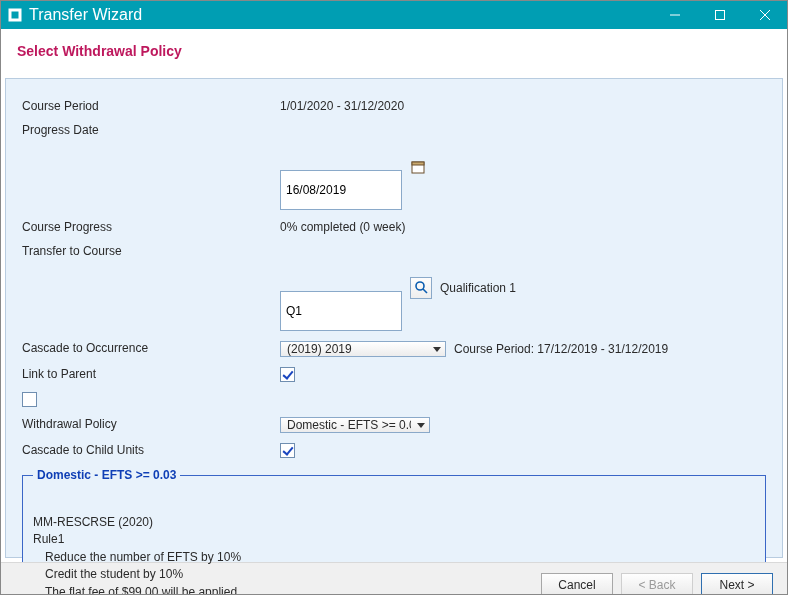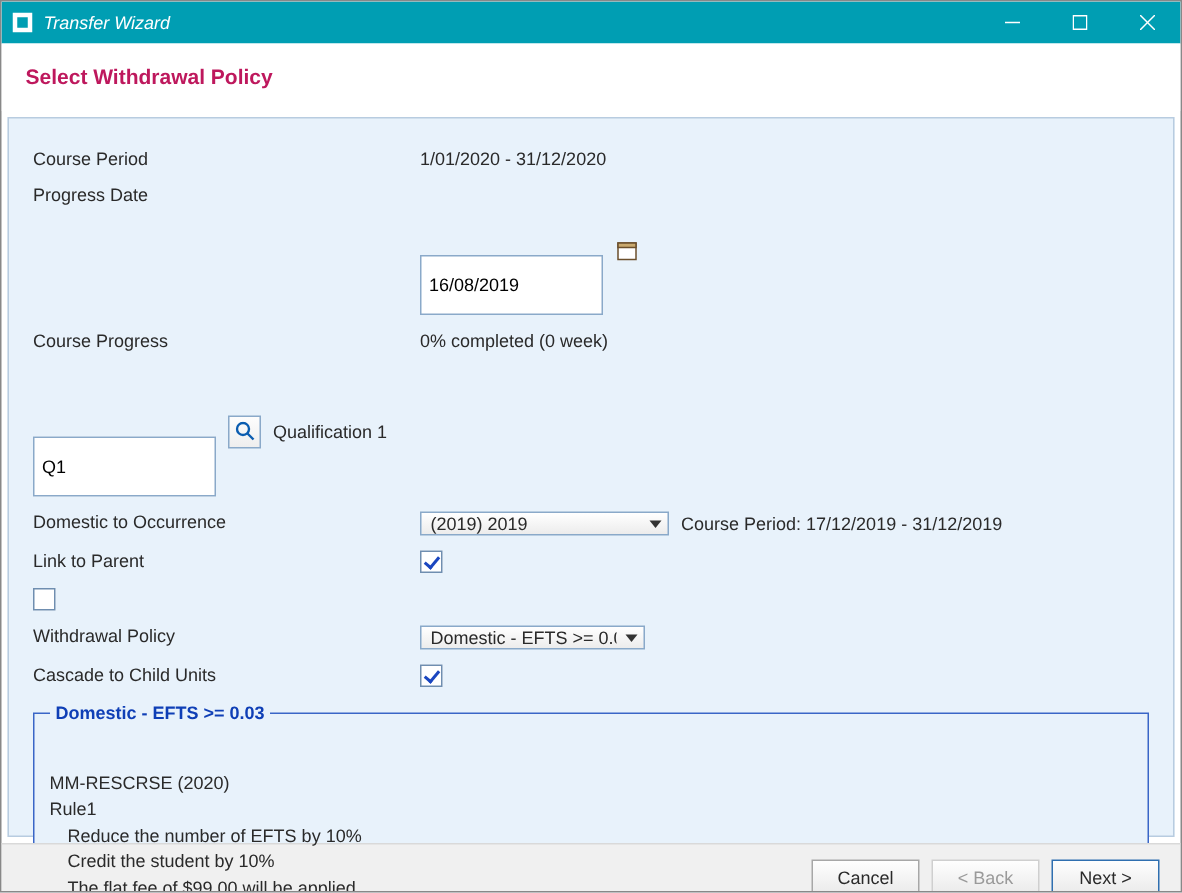--- a/index.html
+++ b/index.html
@@ -19,21 +19,21 @@
       height: 28px;
       display: flex;
       align-items: center;
       color: #fff;
     }
     .titlebar .app-icon {
       width: 16px; height: 16px;
       margin: 0 6px 0 6px;
       display: inline-flex; align-items: center; justify-content: center;
     }
-    .titlebar .title { flex: 0 0 auto; font-size: 12px; font-style: italic; }
+    .titlebar .title { flex: 0 0 auto; font-size: 16px; }
     .titlebar .spacer { flex: 1; }
     .winbtn {
       width: 45px; height: 28px;
       display: flex; align-items: center; justify-content: center;
       color: #fff;
     }
     .winbtn svg { stroke: #fff; stroke-width: 1; fill: none; }
 
     .header {
       background: #fff;
@@ -208,34 +208,35 @@
   </div>
 
   <div class="row">
     <div class="label">Course Progress</div>
     <div class="field">
         <span>0% completed (0 week)</span>
       </div>
   </div>
 
   <div class="row">
+    <div class="label">Transfer to Course</div>
     <div class="field">
       <input type="text" class="txt" style="width: 122px;" value="Q1">
       <span class="icon-btn">
         <svg width="13" height="13" viewBox="0 0 13 13">
             <circle cx="5" cy="5" r="4" fill="none" stroke="#0b5db0" stroke-width="1.6"></circle>
             <line x1="8" y1="8" x2="12" y2="12" stroke="#0b5db0" stroke-width="1.6"></line>
           </svg>
       </span>
       <span class="side-text">Qualification 1</span>
     </div>
   </div>
 
   <div class="row">
-    <div class="label">Domestic to Occurrence</div>
+    <div class="label">Cascade to Occurrence</div>
     <div class="field">
       <div class="select" style="width:166px">
         <span style="flex:1">(2019) 2019</span>
         <span class="caret"></span>
       </div>
       <span class="side-text">Course Period: 17/12/2019 - 31/12/2019</span>
     </div>
   </div>
 
   <div class="row">

